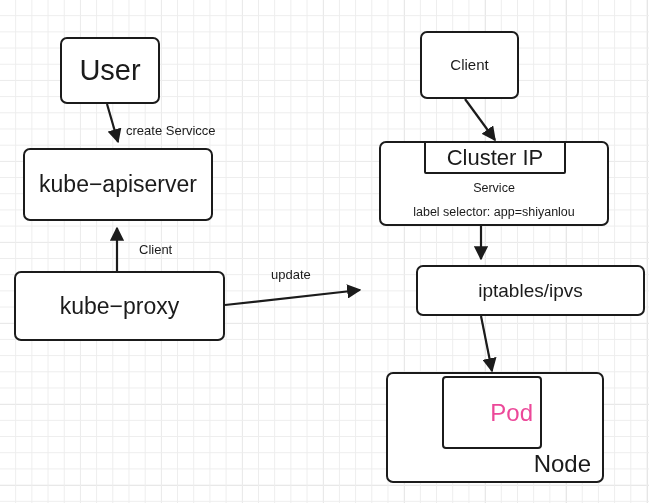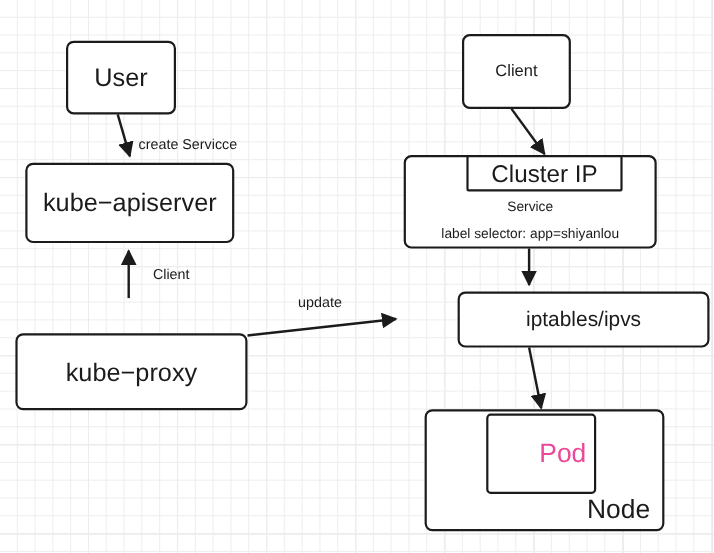--- a/index.html
+++ b/index.html
@@ -32,28 +32,28 @@
     display: flex;
     align-items: center;
     justify-content: center;
     color: #1b1b1b;
     line-height: 1.15;
     text-align: center;
   }
   .node-lbl { display: block; }
 
   
-  #user-box      { left: 60px;  top: 37px;  width: 100px; height: 67px;  font-size: 23px; }
+  #user-box      { left: 60px;  top: 37px;  width: 100px; height: 67px;  font-size: 29px; }
   #apiserver-box { left: 23px;  top: 148px; width: 190px; height: 73px;  font-size: 23px; }
-  #proxy-box     { left: 14px;  top: 271px; width: 211px; height: 70px;  font-size: 23px; margin-top: 32px; }
+  #proxy-box     { left: 14px;  top: 271px; width: 211px; height: 70px;  font-size: 23px; }
 
   
   #client-box    { left: 420px; top: 31px;  width: 99px;  height: 68px;  font-size: 15px; }
 
-  #service-box   { left: 367px; top: 141px; width: 230px; height: 85px;
+  #service-box   { left: 379px; top: 141px; width: 230px; height: 85px;
                    display: block; padding: 0; }
   #clusterip-box { left: 424px; top: 141px; width: 142px; height: 33px;  font-size: 22px; z-index: 3;
                    border-radius: 2px; }
   .svc-line {
     position: absolute;
     left: 0; right: 0;
     text-align: center;
     color: #1b1b1b;
   }
   #service-title { top: 38px; font-size: 12.5px; }

